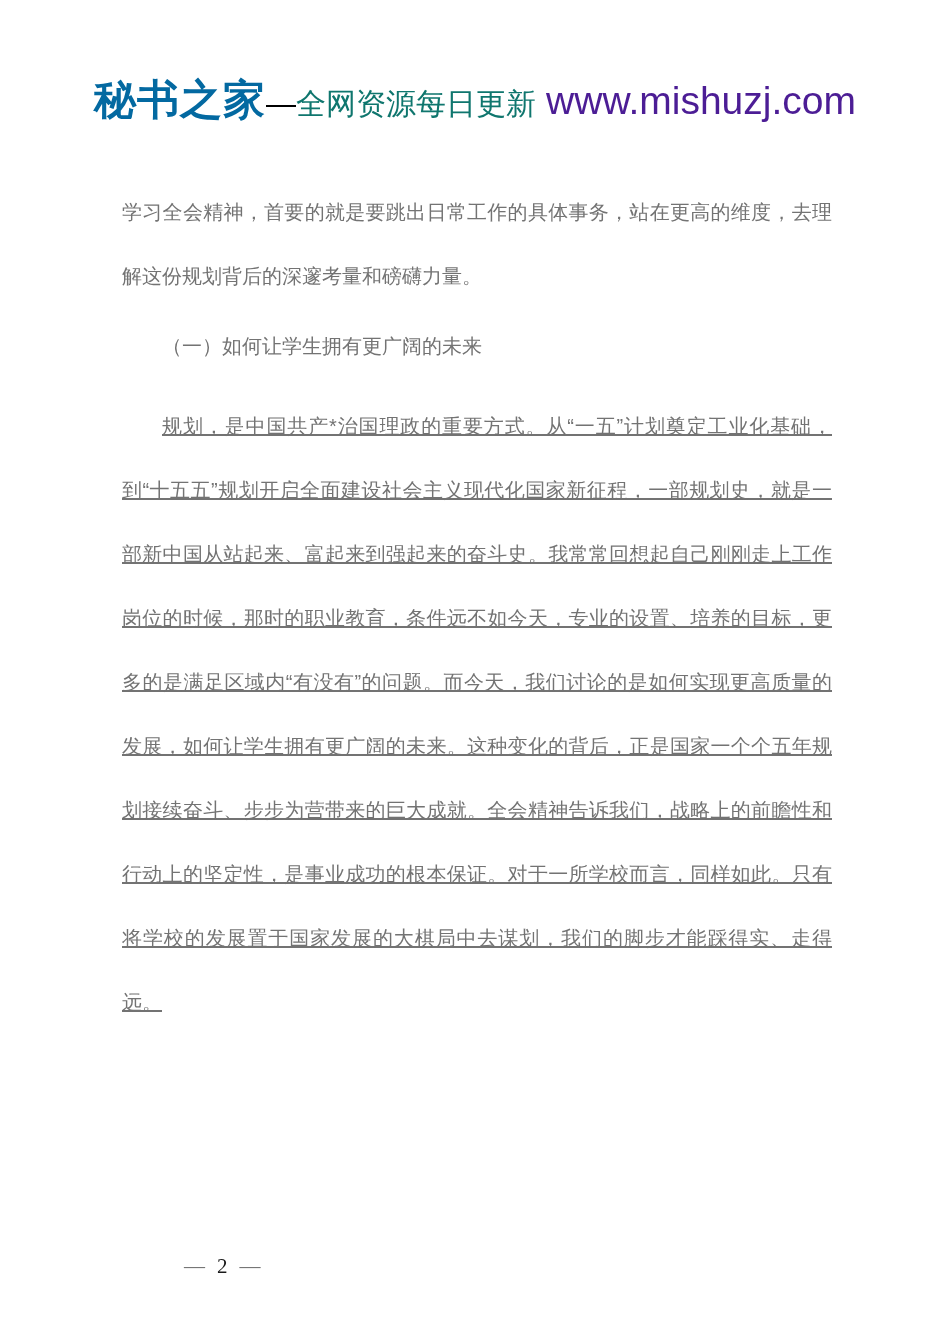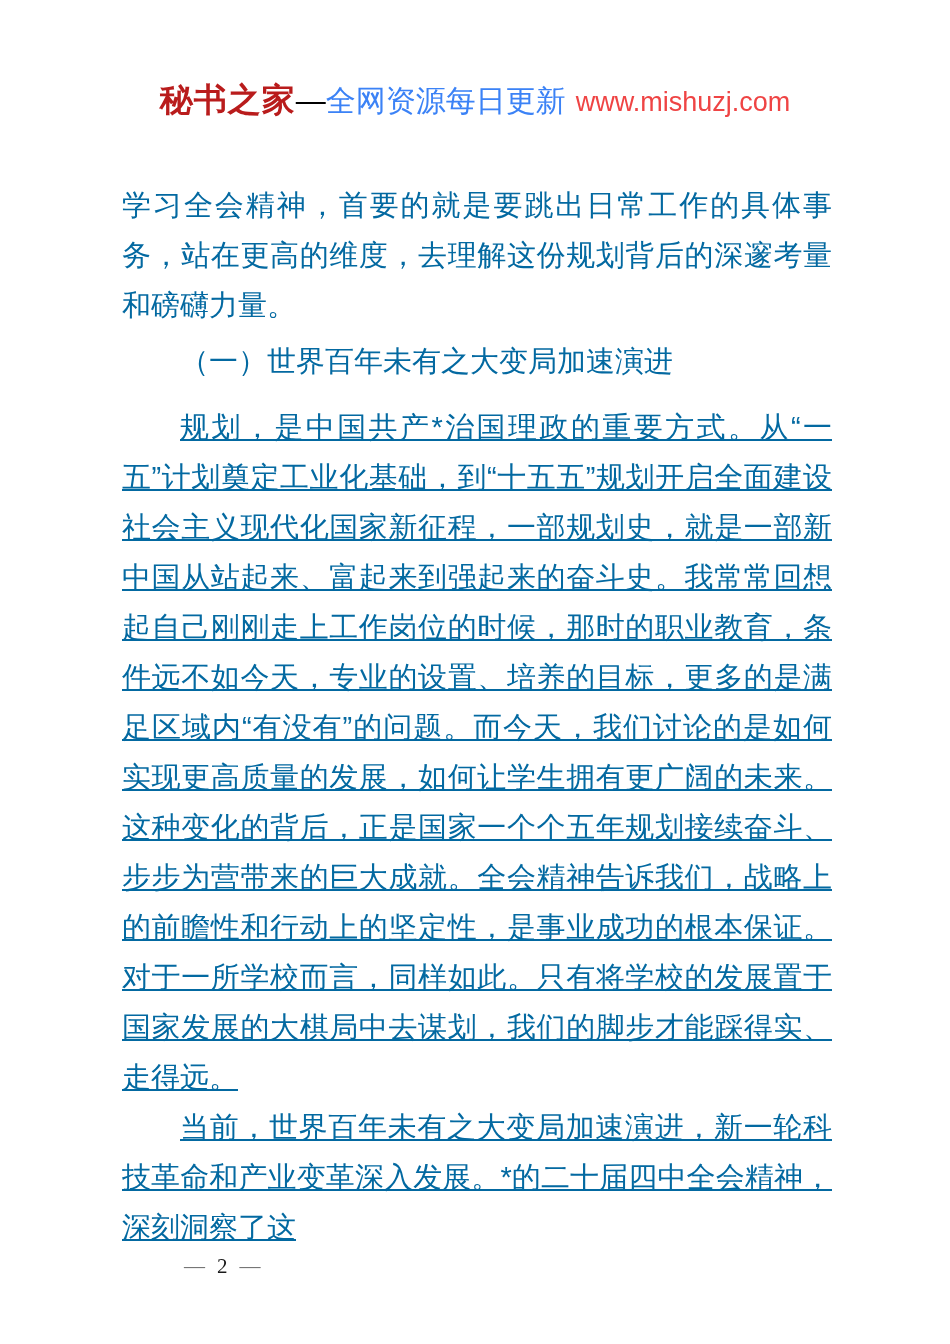--- a/index.html
+++ b/index.html
@@ -19,47 +19,47 @@
   
   .doc-header {
     padding-top: 76px;
     height: 48px;
     line-height: 48px;
     text-align: center;
     font-size: 30px;
     white-space: nowrap;
   }
   .doc-header .brand {
-    color: #b91c1c;
+    color: #0369a1;
     font-weight: 700;
-    font-size: 33px;
+    font-size: 42px;
     letter-spacing: 1px;
   }
   .doc-header .dash {
     color: #000000;
     font-size: 30px;
   }
   .doc-header .tagline {
-    color: #3b82f6;
+    color: #0f766e;
     font-size: 30px;
   }
   .doc-header .url {
-    color: #ef4444;
-    font-size: 27px;
+    color: #4c1d95;
+    font-size: 39px;
     text-decoration: none;
     margin-left: 10px;
   }
   
   .content {
     margin: 56px 118px 0 122px;
-    font-size: 29px;
-    line-height: 50px;
+    font-size: 20px;
+    line-height: 64px;
     text-align: justify;
     text-justify: inter-ideograph;
-    color: #0369a1;
+    color: #737373;
   }
   .content p {
     margin: 0;
   }
   .content p.indent {
     text-indent: 2em;
     text-decoration: underline;
   }
   .content p.sub-heading {
     text-indent: 2em;
@@ -89,22 +89,21 @@
 <body>
 
 <div class="page">
 
   <div class="doc-header">
     <span class="brand">秘书之家</span><span class="dash">—</span><span class="tagline">全网资源每日更新</span><span class="url">www.mishuzj.com</span>
   </div>
 
   <div class="content">
     <p>学习全会精神，首要的就是要跳出日常工作的具体事务，站在更高的维度，去理解这份规划背后的深邃考量和磅礴力量。</p>
-    <p class="sub-heading">（一）世界百年未有之大变局加速演进</p>
+    <p class="sub-heading">（一）如何让学生拥有更广阔的未来</p>
     <p class="indent">规划，是中国共产*治国理政的重要方式。从“一五”计划奠定工业化基础，到“十五五”规划开启全面建设社会主义现代化国家新征程，一部规划史，就是一部新中国从站起来、富起来到强起来的奋斗史。我常常回想起自己刚刚走上工作岗位的时候，那时的职业教育，条件远不如今天，专业的设置、培养的目标，更多的是满足区域内“有没有”的问题。而今天，我们讨论的是如何实现更高质量的发展，如何让学生拥有更广阔的未来。这种变化的背后，正是国家一个个五年规划接续奋斗、步步为营带来的巨大成就。全会精神告诉我们，战略上的前瞻性和行动上的坚定性，是事业成功的根本保证。对于一所学校而言，同样如此。只有将学校的发展置于国家发展的大棋局中去谋划，我们的脚步才能踩得实、走得远。</p>
-    <p class="indent">当前，世界百年未有之大变局加速演进，新一轮科技革命和产业变革深入发展。*的二十届四中全会精神，深刻洞察了这</p>
   </div>
 
   <div class="page-footer">
     <span class="f-dash">—</span><span class="f-num">2</span><span class="f-dash">—</span>
   </div>
 
 </div>
 
 </body></html>

